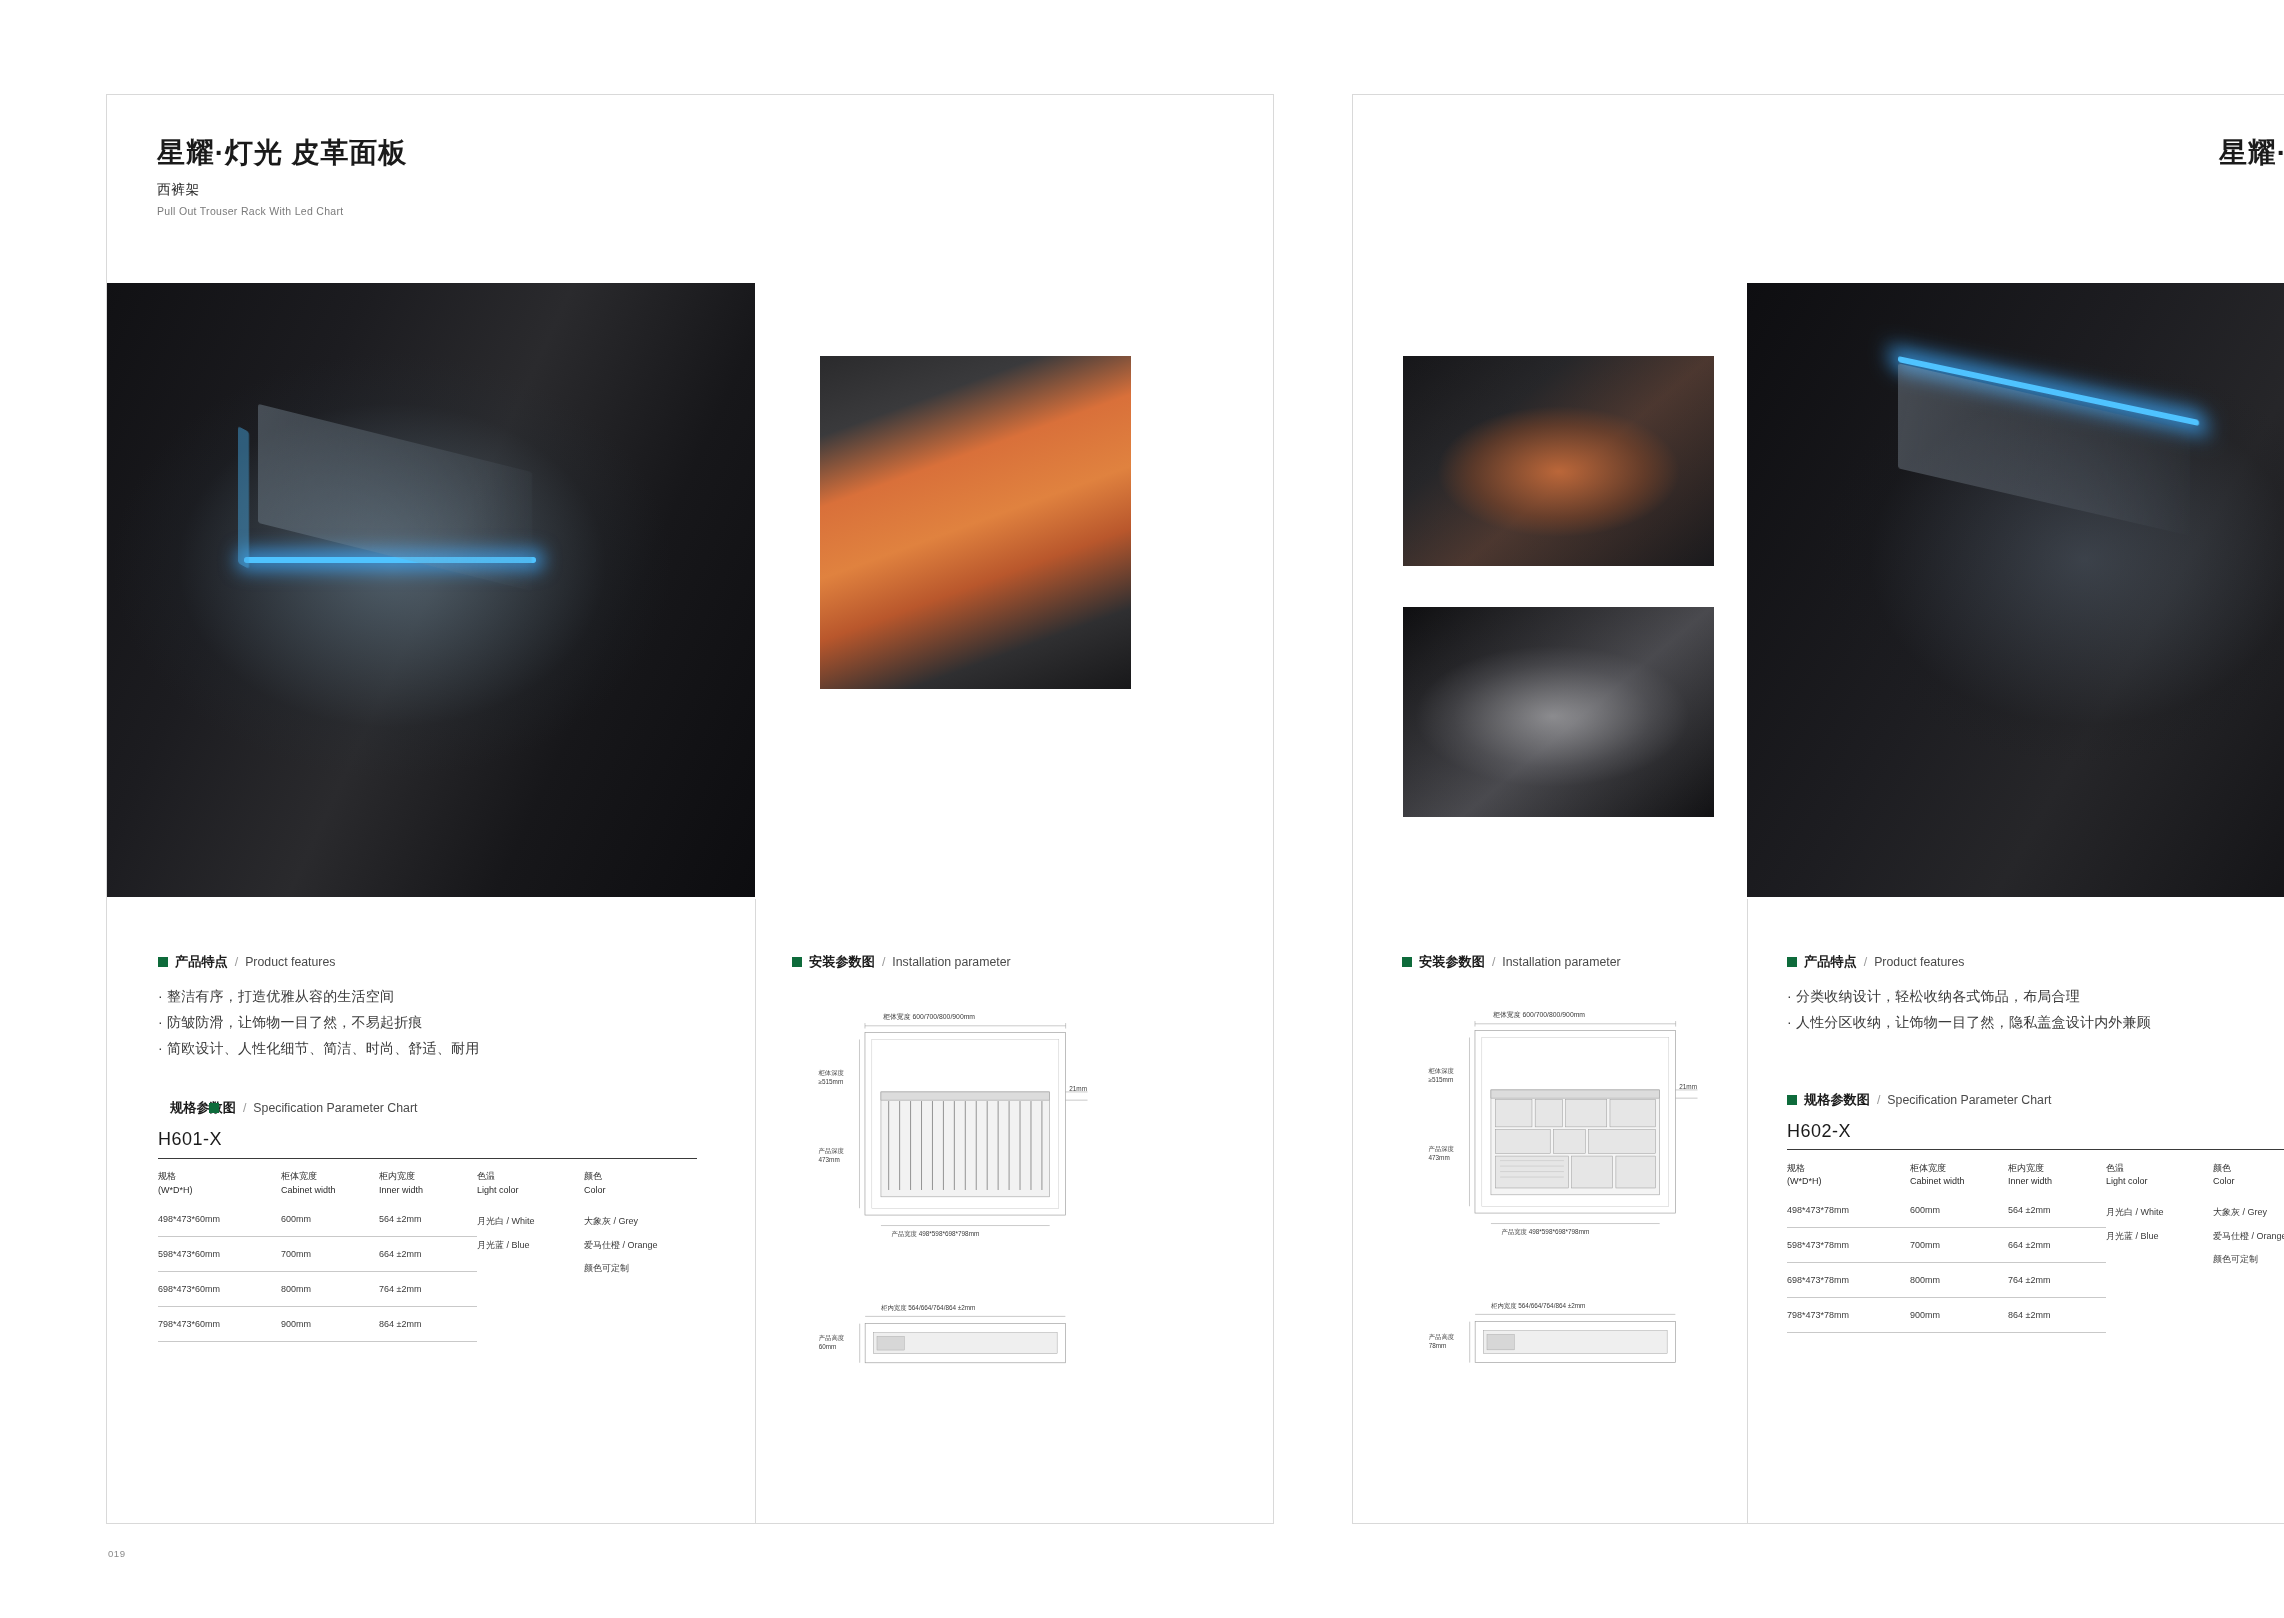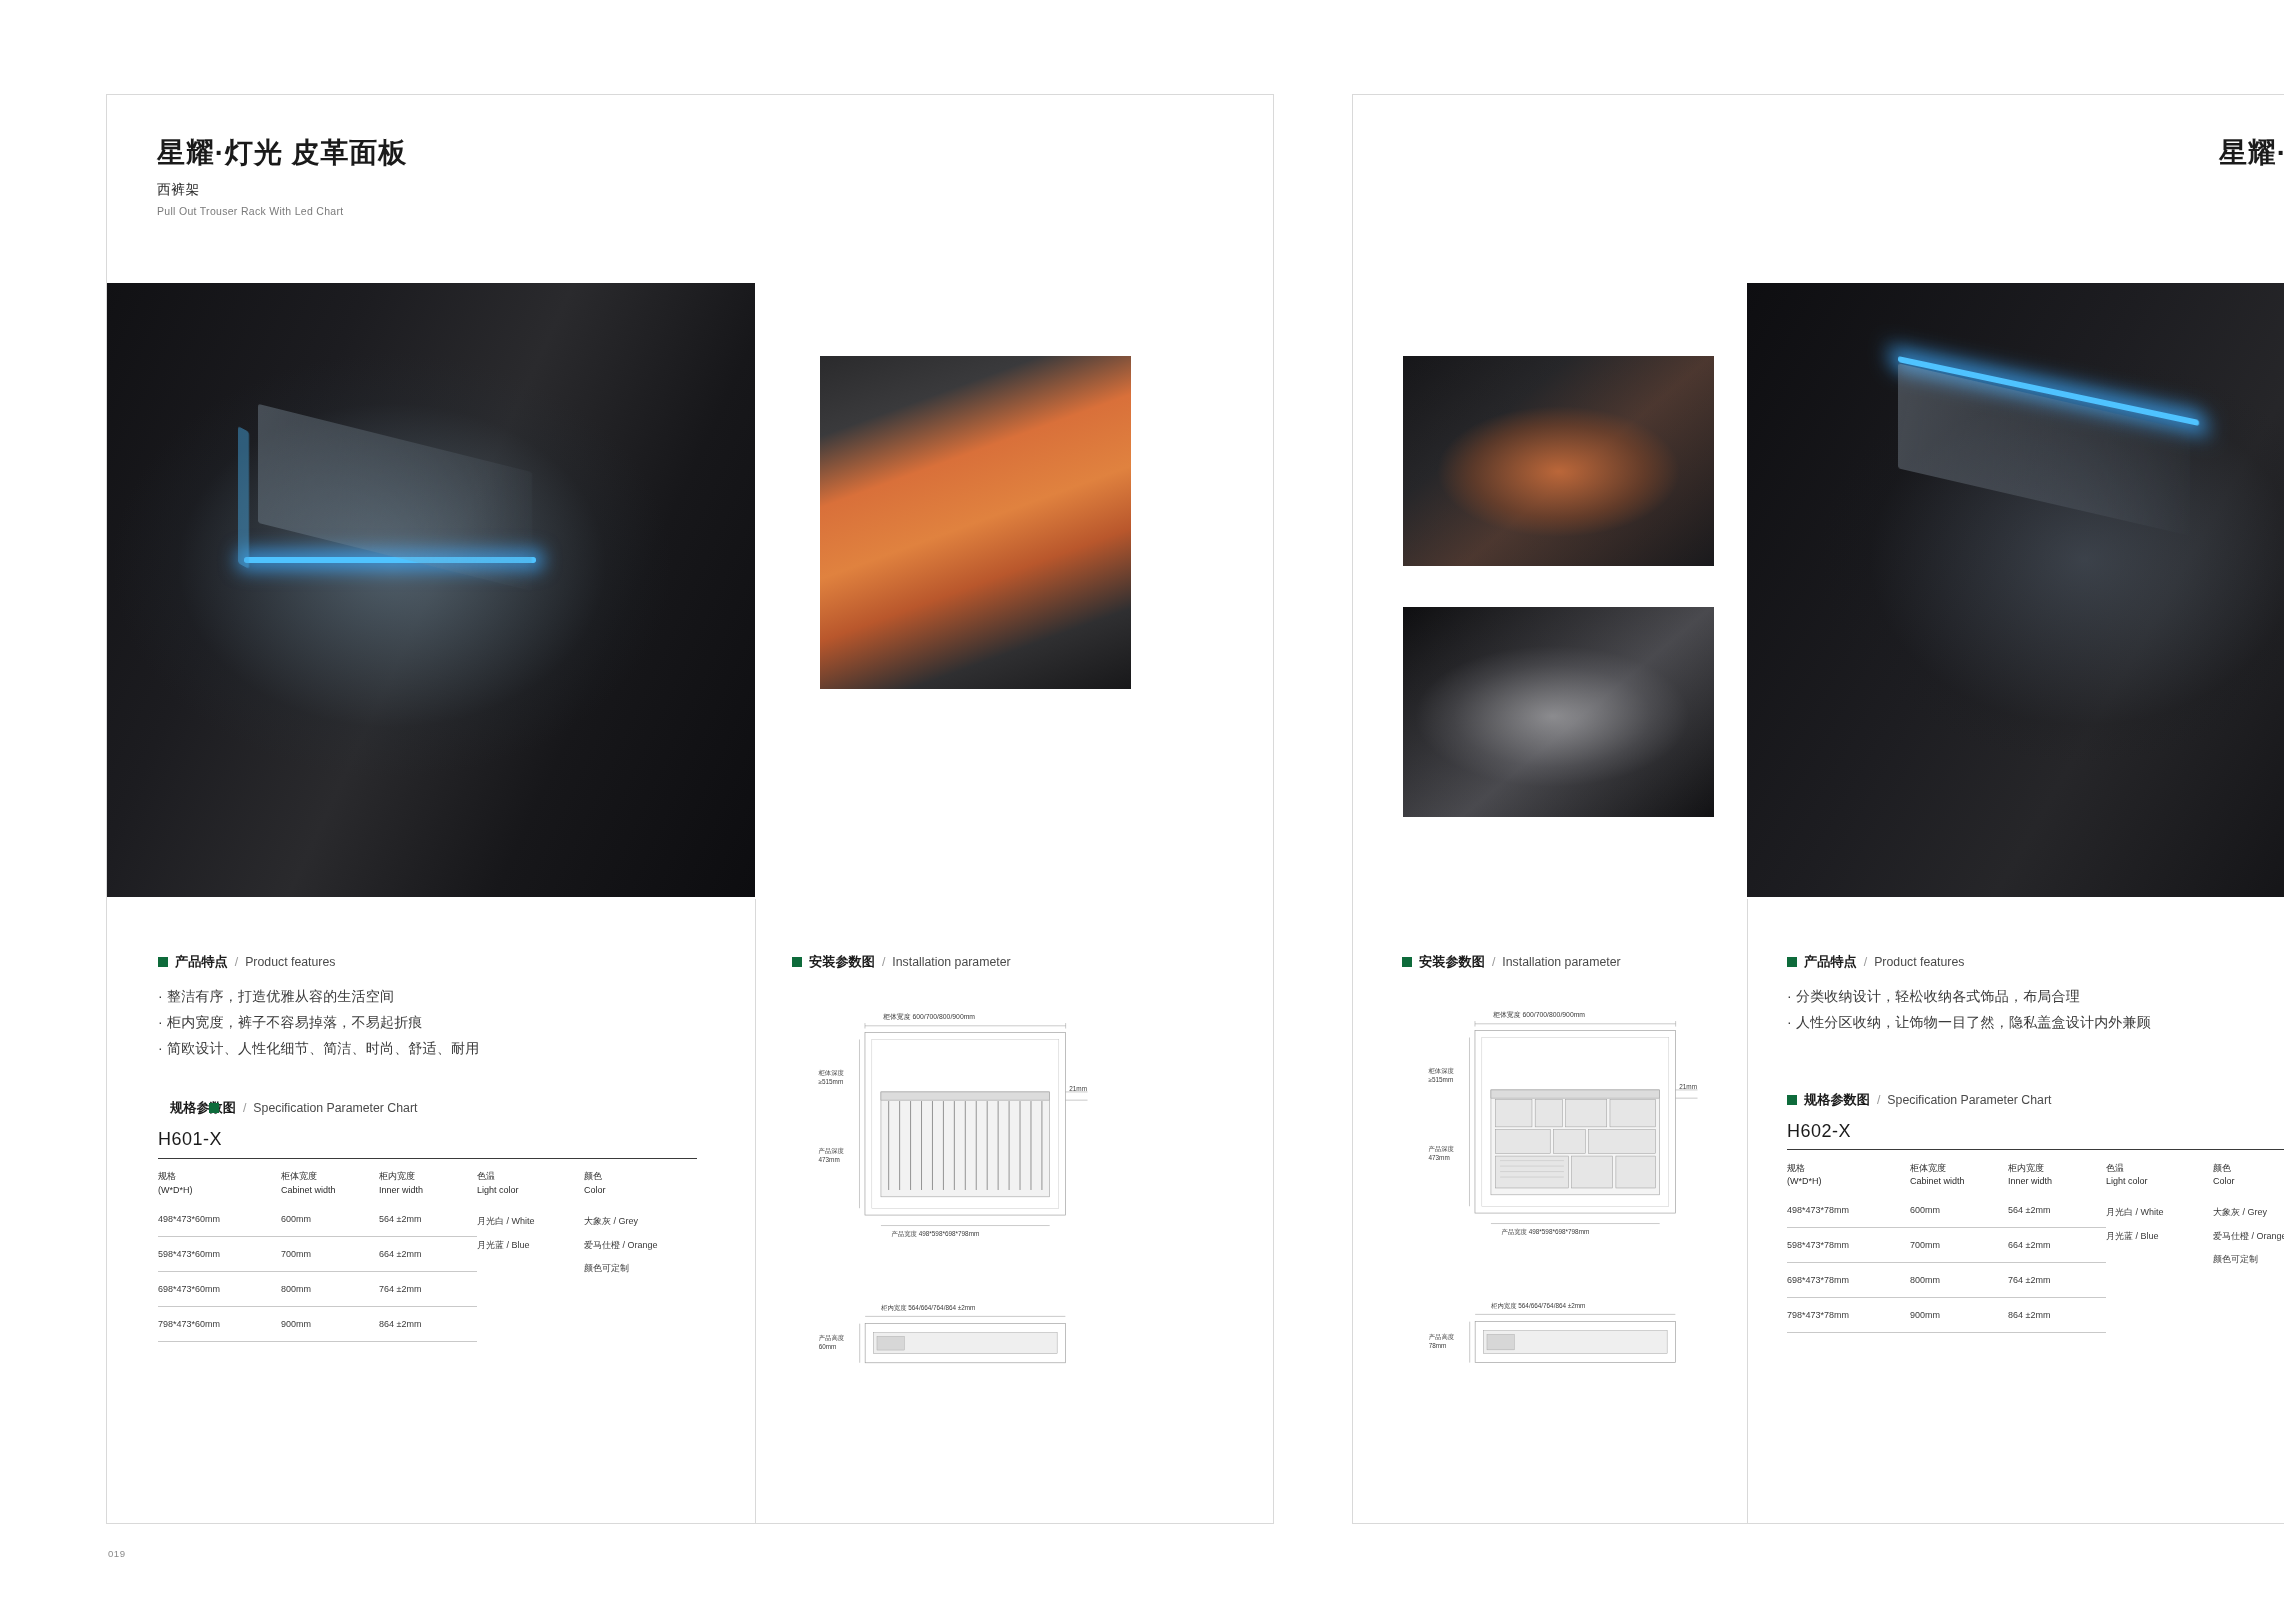--- a/index.html
+++ b/index.html
@@ -108,21 +108,21 @@
 
       <div style="position:absolute;left:51px;top:54px;width:539px;">
         <div class="sect-head">
           <span class="sq"></span>
           <span class="sect-cn">产品特点</span>
           <span class="sect-slash">/</span>
           <span class="sect-en">Product features</span>
         </div>
         <div class="feat" style="margin-top:12.8px;">
           <div>· 整洁有序，打造优雅从容的生活空间</div>
-          <div>· 柜内宽度，裤子不容易掉落，不易起折痕</div>
+          <div>· 防皱防滑，让饰物一目了然，不易起折痕</div>
           <div>· 简欧设计、人性化细节、简洁、时尚、舒适、耐用</div>
         </div>
 
         <div style="margin-top:38px;">
           <div class="sect-head" style="padding-left:12px;">
             <span class="sq" style="position:absolute;left:51px;"></span>
             <span class="sect-cn">规格参数图</span>
             <span class="sect-slash">/</span>
             <span class="sect-en">Specification Parameter Chart</span>
           </div>

